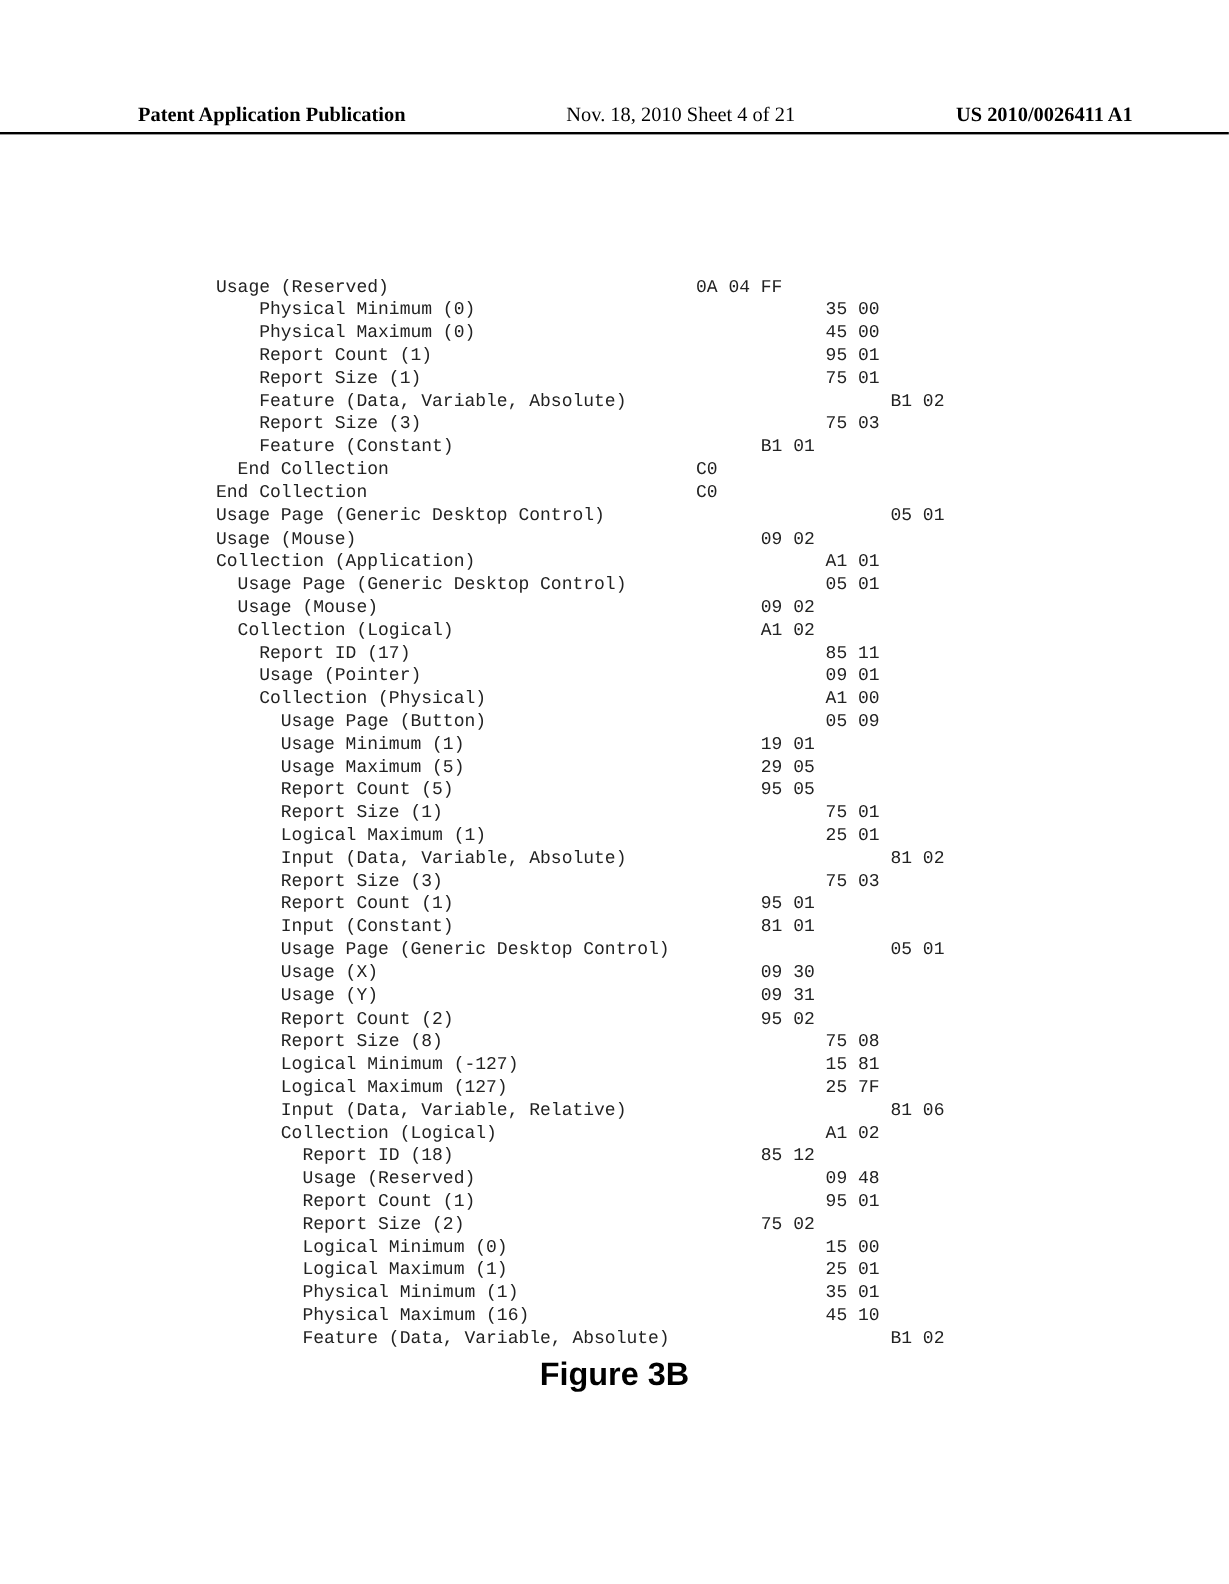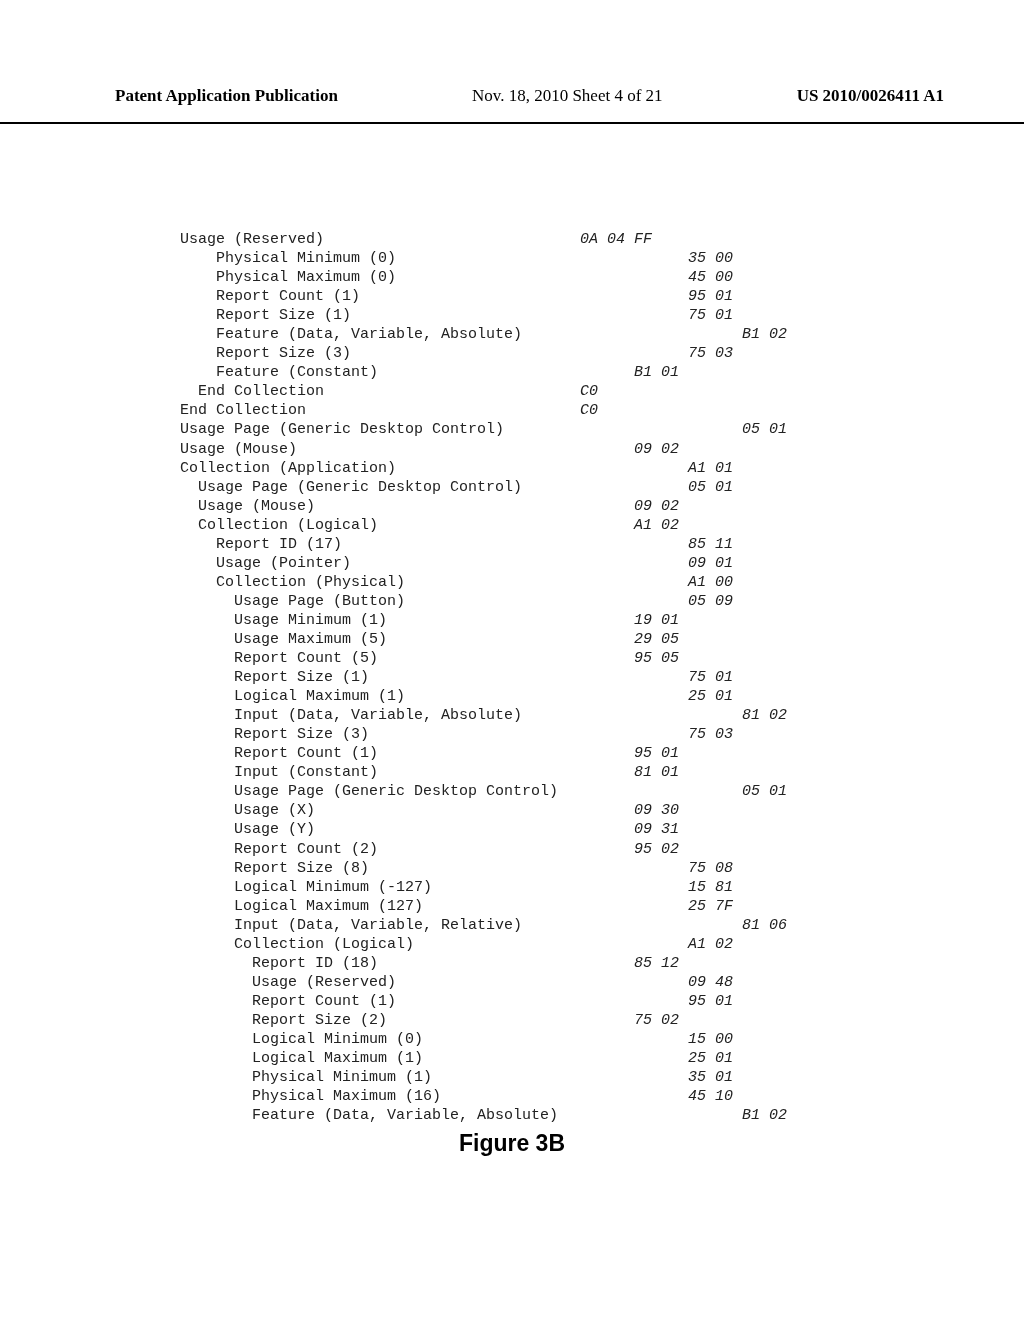--- a/index.html
+++ b/index.html
@@ -10,21 +10,21 @@
     width: 1024px;
     height: 1320px;
     position: relative;
   }
   .header {
     position: absolute;
     top: 86px;
     left: 0;
     right: 0;
     border-bottom: 2px solid #000;
-    padding: 0 0 16px 0;
+    padding: 0 0 4px 0;
   }
   .header-row {
     display: flex;
     justify-content: space-between;
     font-size: 17px;
     padding: 0 80px 0 115px;
   }
   .header-left { font-weight: bold; }
   .header-mid { }
   .header-right { font-weight: bold; }
@@ -33,28 +33,28 @@
     top: 230px;
     left: 180px;
     font-family: "Courier New", monospace;
     font-size: 15px;
     line-height: 1.27;
     white-space: pre;
     color: #222;
   }
   .row { display: flex; }
   .col-text { width: 400px; display: inline-block; }
-  .col-hex  { width: 260px; display: inline-block; font-style: italic; }
+  .col-hex  { width: 260px; display: inline-block; }
   .figcap {
     position: absolute;
     top: 1130px;
     left: 0; right: 0;
     text-align: center;
     font-family: Arial, Helvetica, sans-serif;
-    font-size: 23px;
+    font-size: 27px;
     font-weight: bold;
   }
 </style>
 </head>
 <body>
 
 <div class="header">
   <div class="header-row">
     <span class="header-left">Patent Application Publication</span>
     <span class="header-mid">Nov. 18, 2010  Sheet 4 of 21</span>

